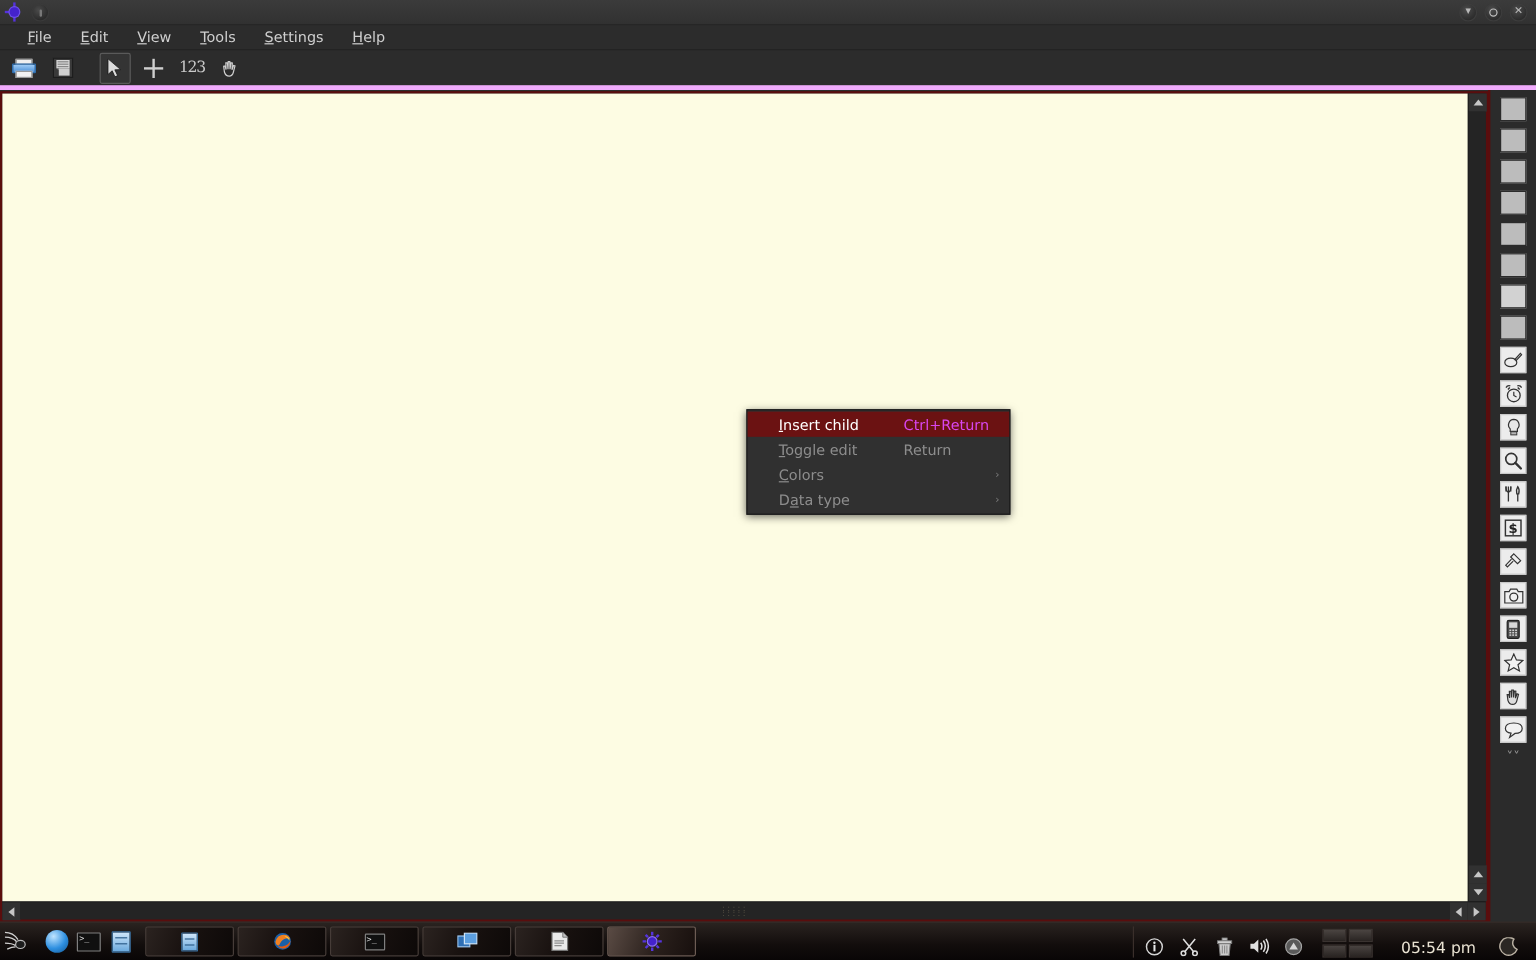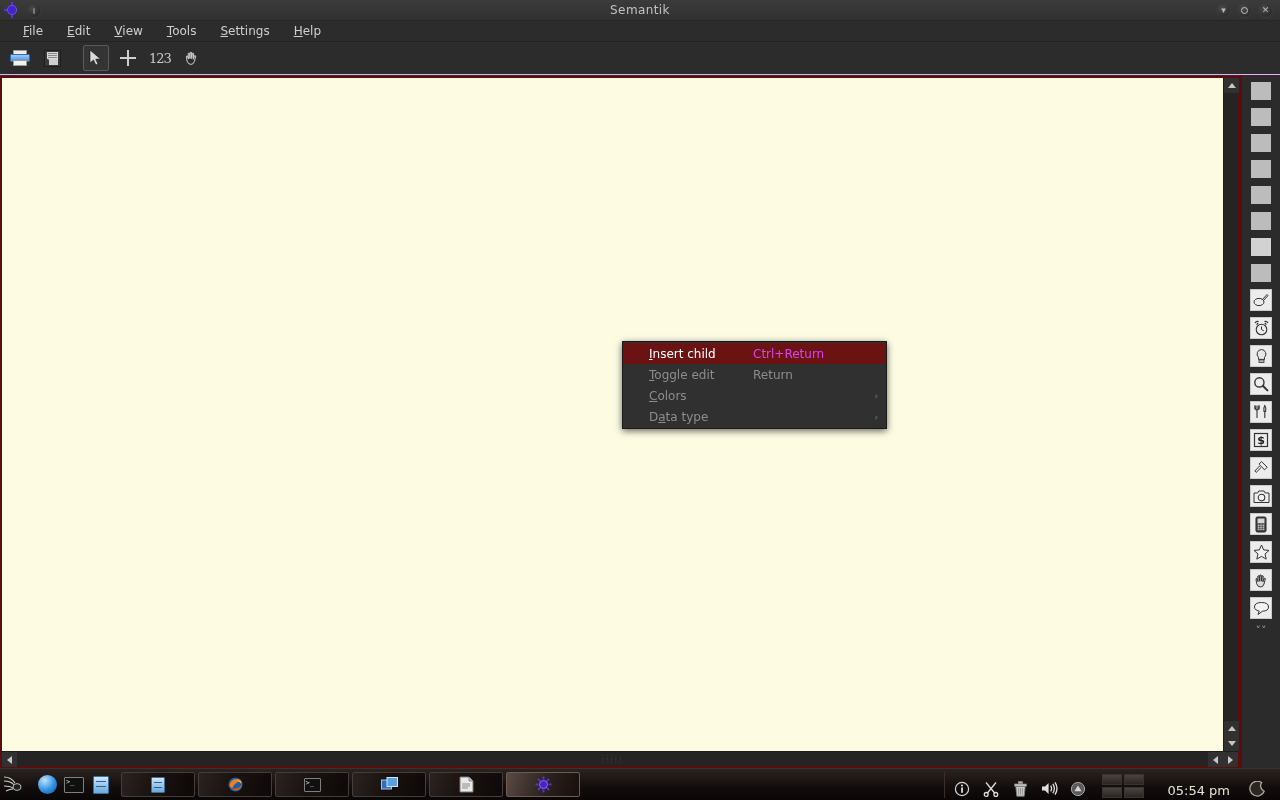--- a/index.html
+++ b/index.html
@@ -63,21 +63,21 @@
     height: 21px; flex: 0 0 21px;
     background: #2c2c2c; border-bottom: 1px solid #222;
     display: flex; align-items: center; padding-left: 21px; gap: 20px;
   }
   .menu-item { font-size: 12px; color: #cfcfcf; cursor: default; padding: 1px 2px; }
   .menu-item u { text-decoration: underline; }
 
   
   #toolbar {
     height: 33px; flex: 0 0 33px;
-    background: #2c2c2c; border-bottom: 1px solid #f0abfc;
+    background: #2c2c2c; border-bottom: 4px solid #f0abfc;
     display: flex; align-items: center; padding-left: 7px; gap: 6px;
   }
   .tool {
     width: 26px; height: 26px; display: flex; align-items: center; justify-content: center;
     border: 1px solid transparent; border-radius: 2px;
   }
   .tool.active { border-color: #5a5a5a; background: #343434; }
   .tool-sep { width: 6px; }
 
   
@@ -137,21 +137,21 @@
   }
   .pal-swatch { width: 22px; height: 20px; background: #bcbcbc; border: 1px solid #2b2b2b; }
   .pal-icon {
     width: 22px; height: 22px; background: #ececec; border: 1px solid #c9c9c9;
     display: flex; align-items: center; justify-content: center; color: #2b2b2b;
   }
   .pal-more { color:#9a9a9a; font-size:11px; line-height:8px; margin-top:2px; text-align:center; }
 
   
   #ctxmenu {
-    position: absolute; left: 622px; top: 341px; width: 265px;
+    position: absolute; left: 622px; top: 341px; width: 220px;
     background: #303030; border: 1px solid #1b1b1b;
     box-shadow: 0 2px 7px rgba(0,0,0,.6);
     padding: 1px 0; z-index: 60;
   }
   .ctx-item {
     display: flex; align-items: center; height: 21px; padding: 0 10px 0 26px;
     font-size: 12px; color: #8d8d8d; position: relative; white-space: nowrap;
   }
   .ctx-item.highlight { background: #6b1212; color: #ffffff; }
   .ctx-item.highlight .ctx-shortcut { color: #d946ef; }
@@ -206,21 +206,20 @@
       <div class="tb-left">
         <div class="tb-appicon">
           <div class="sun-ray" style="top:0;"></div>
           <div class="sun-ray" style="bottom:0;"></div>
           <div class="sun-ray" style="left:0;top:7px;width:4px;height:2px;"></div>
           <div class="sun-ray" style="right:0;top:7px;width:4px;height:2px;"></div>
           <div class="sun-core"></div>
         </div>
         <div class="tb-shade"></div>
       </div>
-      <div id="titlebar-title">Semantik</div>
       <div class="tb-right">
         <div class="tb-btn">▾</div>
         <div class="tb-btn dot"></div>
         <div class="tb-btn">✕</div>
       </div>
     </div>
 
     <div id="menubar">
       <div class="menu-item"><u>F</u><span>ile</span></div>
       <div class="menu-item"><u>E</u><span>dit</span></div>

